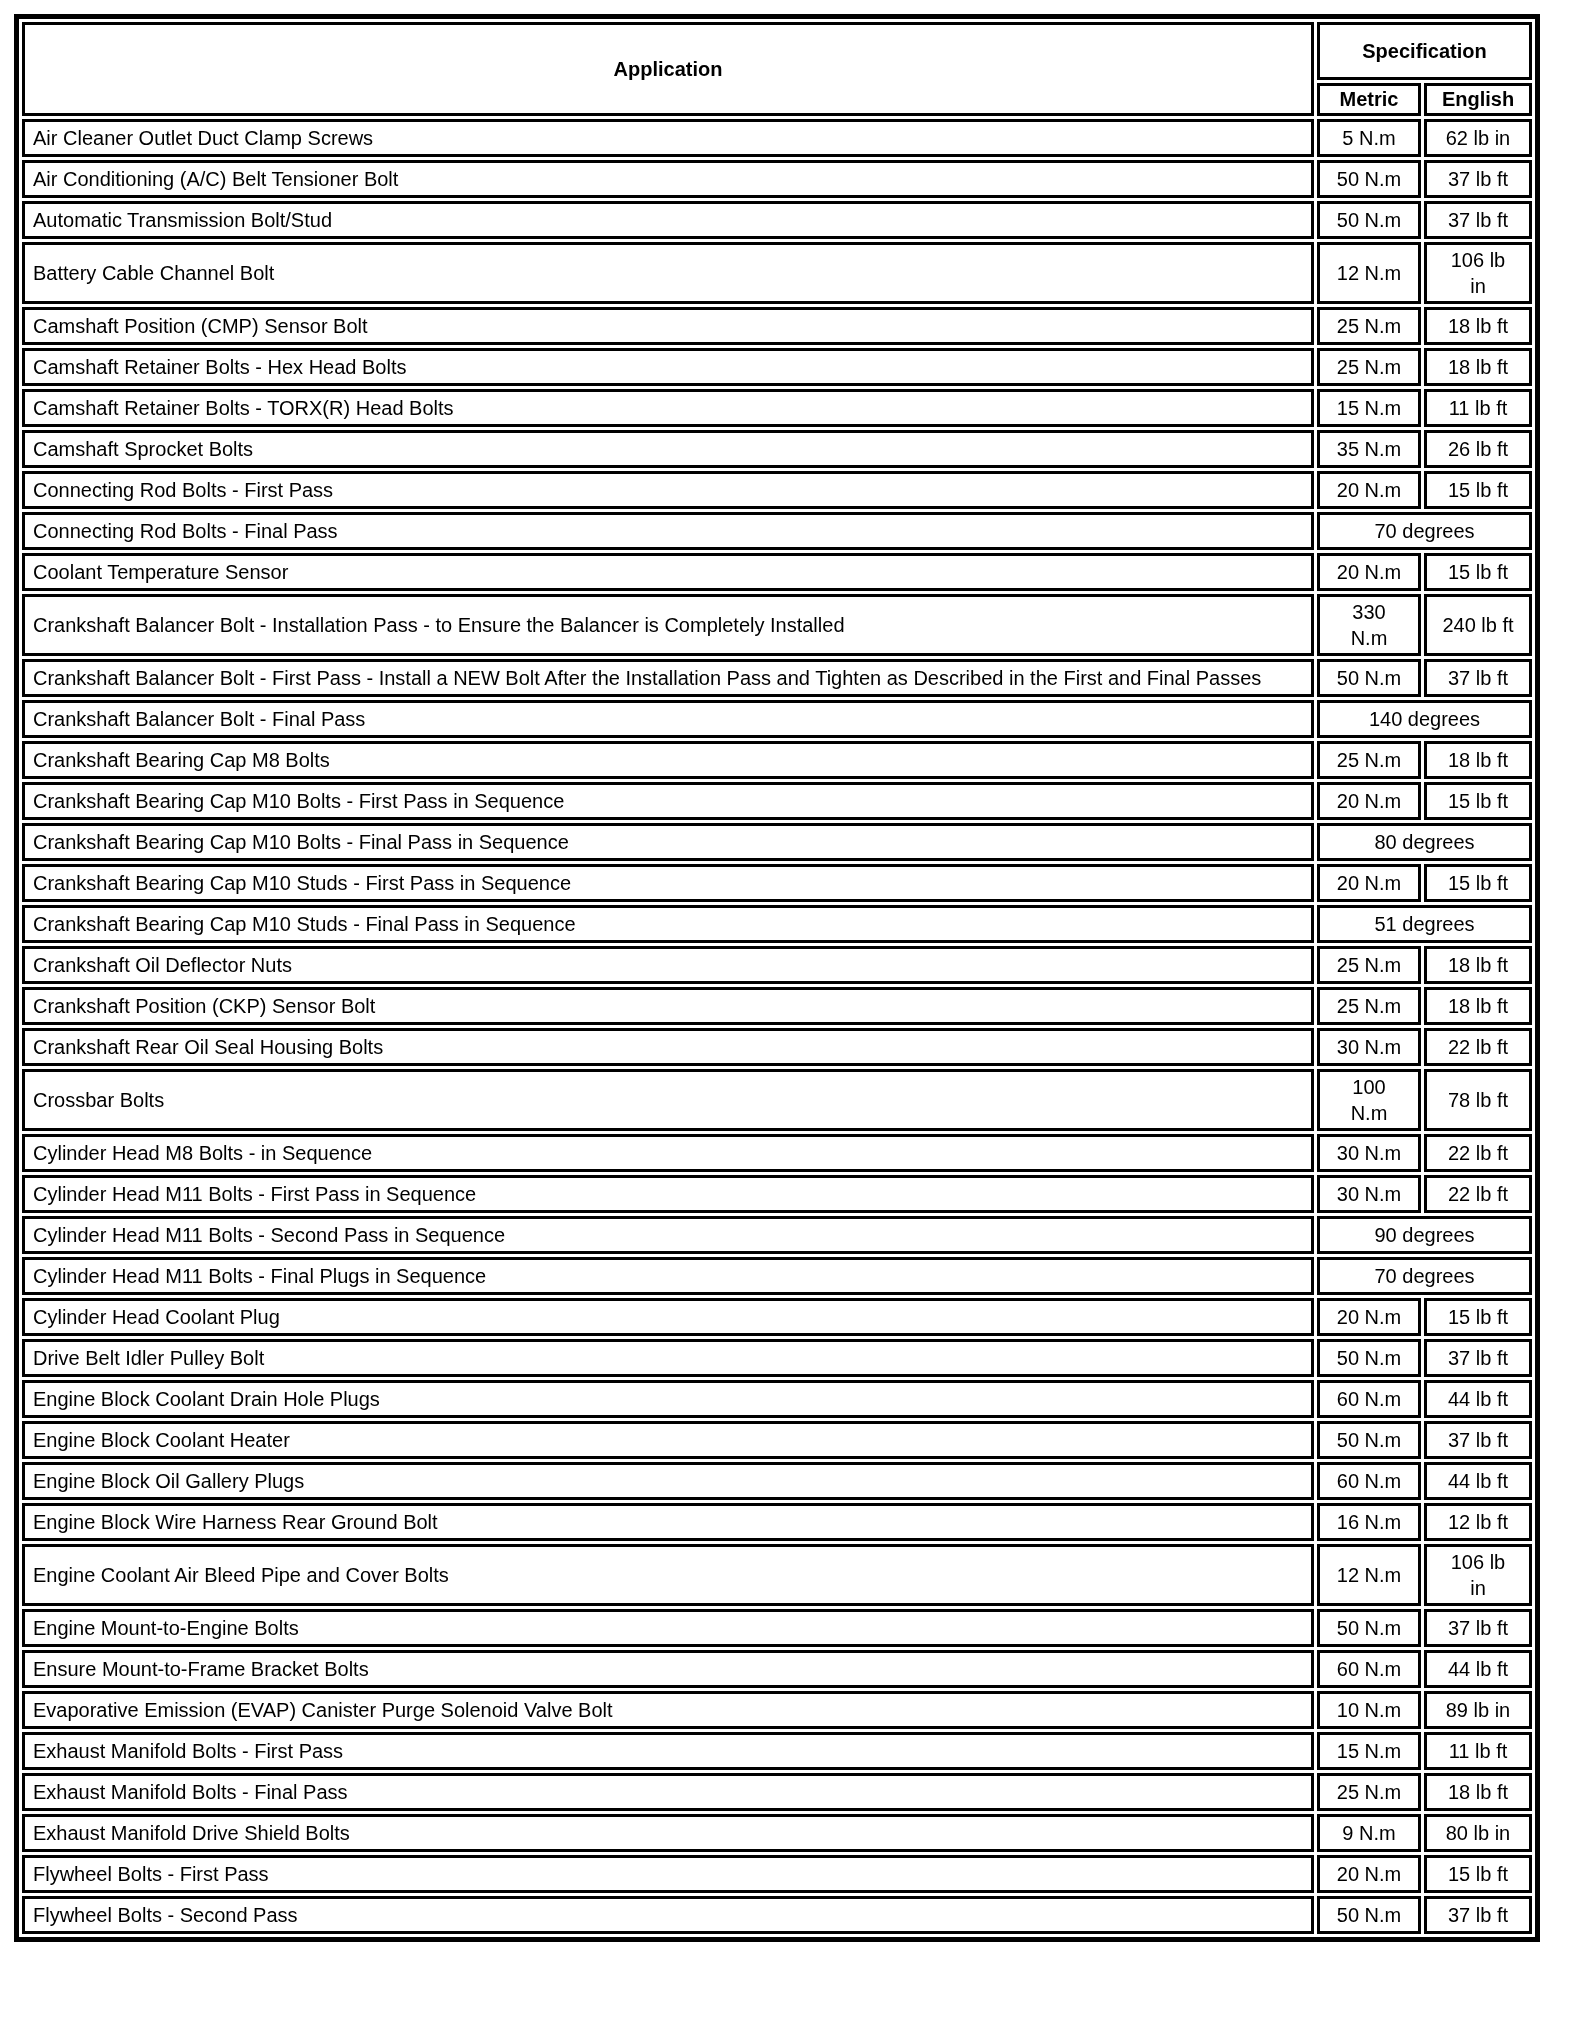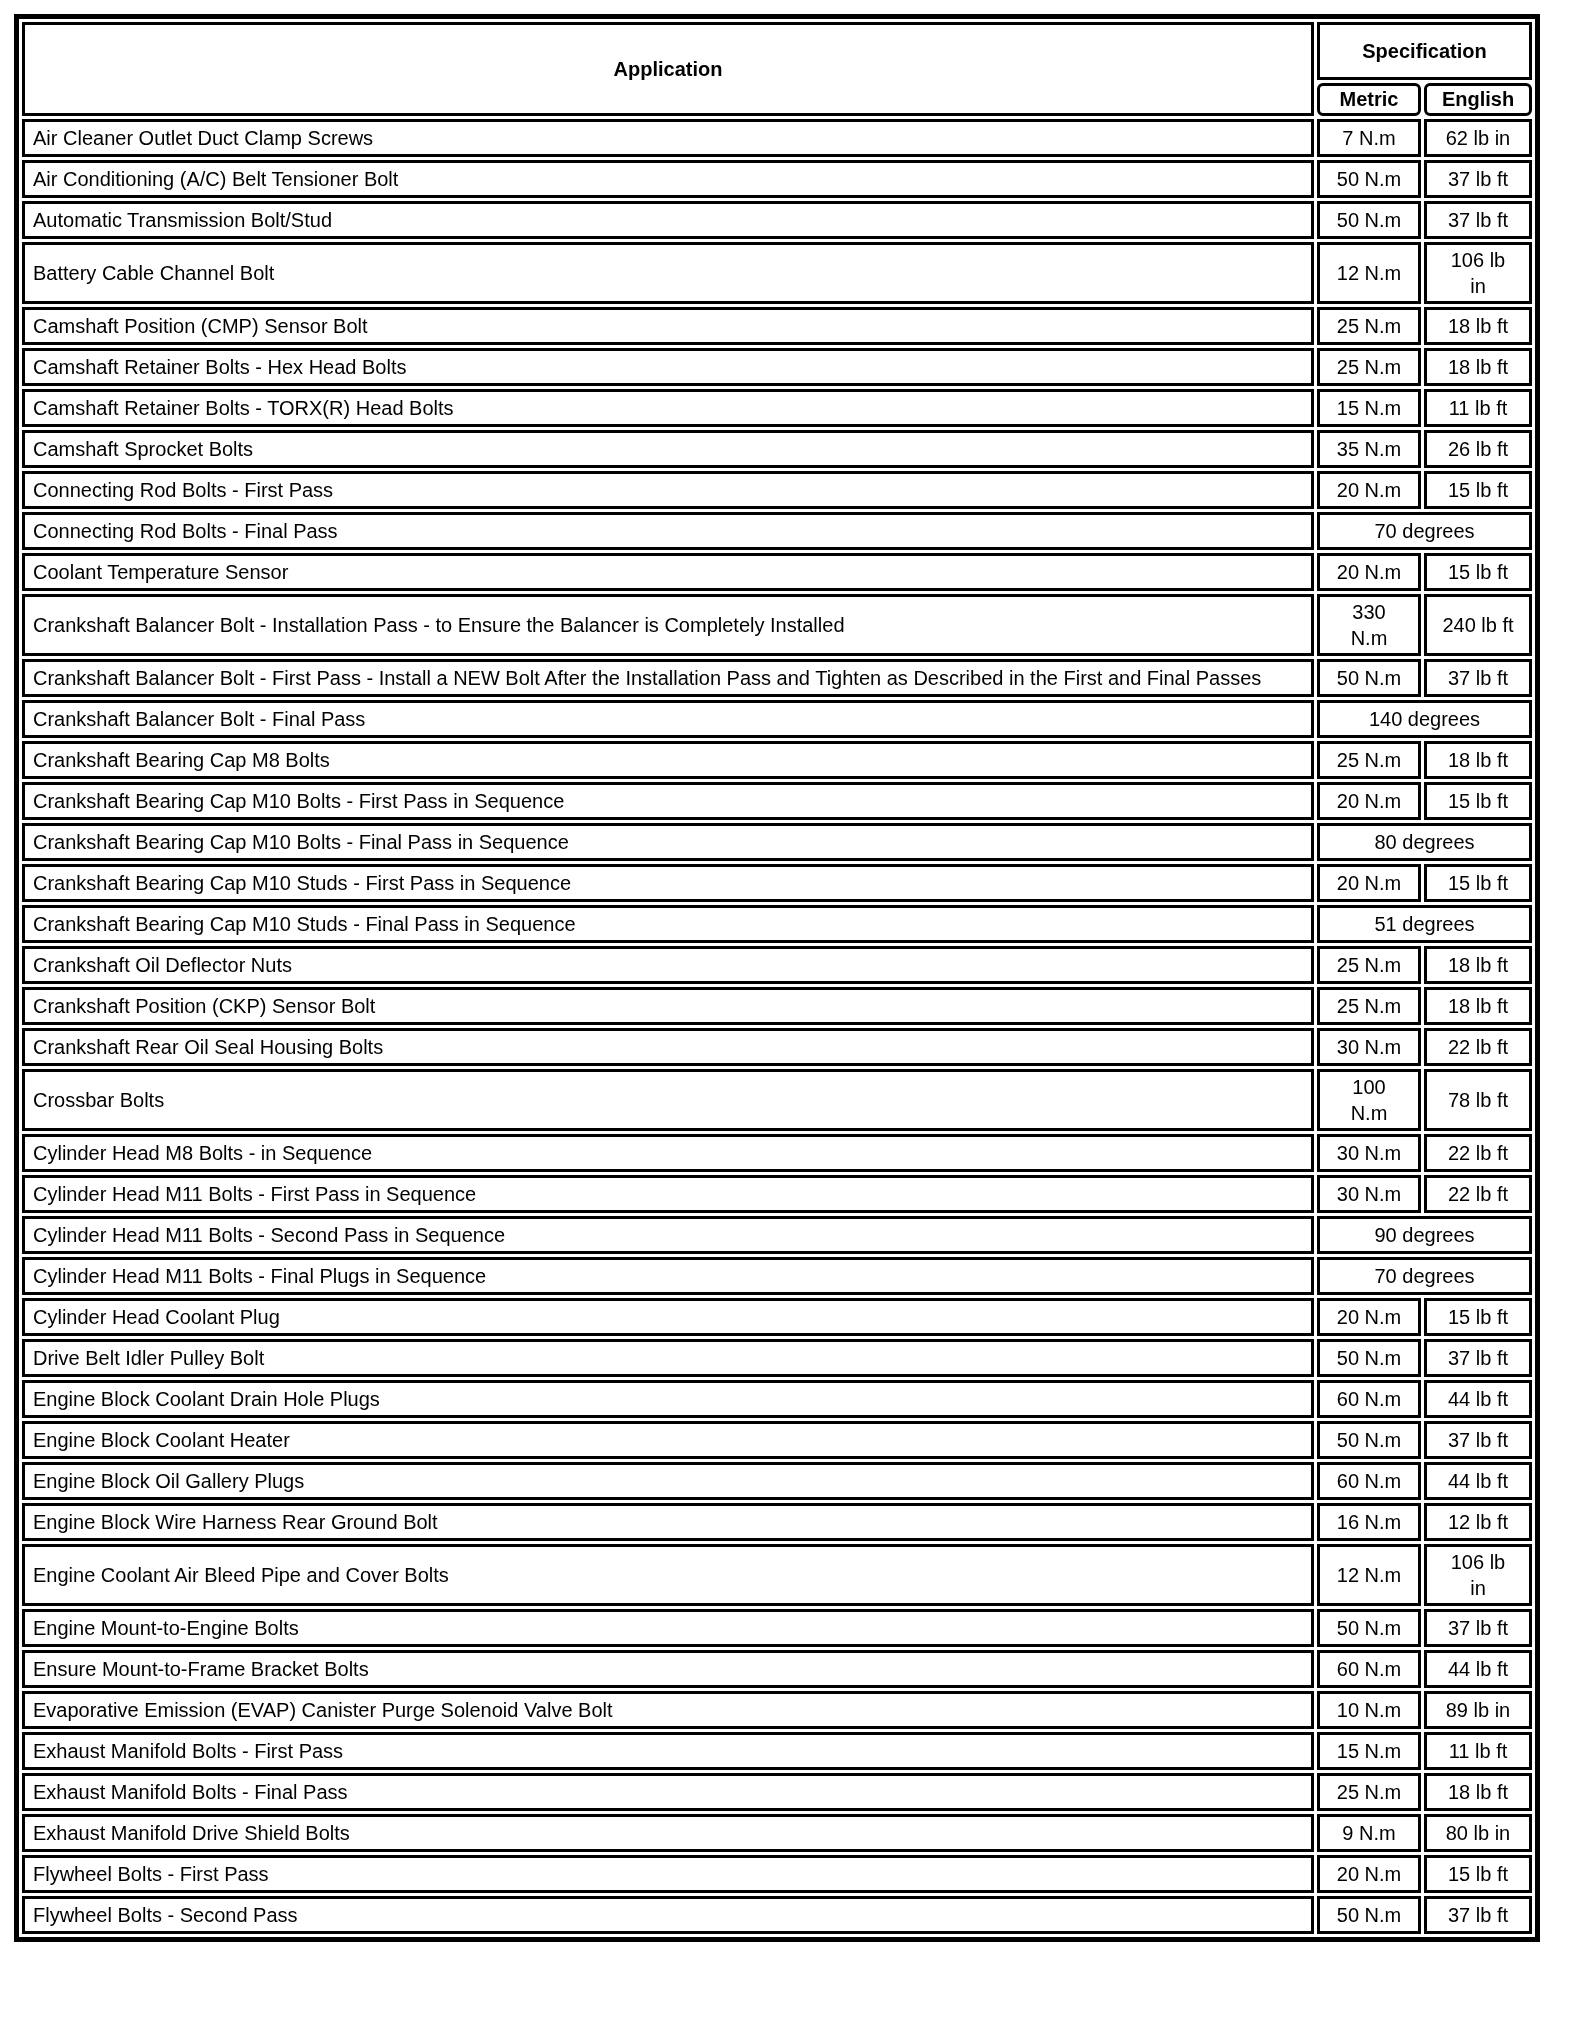--- a/index.html
+++ b/index.html
@@ -26,21 +26,21 @@
     vertical-align: middle;
   }
   th {
     font-size: 20px;
     font-weight: bold;
     text-align: center;
     padding: 2px;
     white-space: nowrap;
   }
   th.h-spec { height: 58px; }
-  th.h-unit { height: 24px; border-radius: 6px; }
+  th.h-unit { height: 24px; }
   td { font-size: 20px; line-height: 26px; }
   td.app { text-align: left; padding: 2px 4px 2px 8px; height: 38px; }
   td.val { text-align: center; padding: 2px 14px; }
 </style>
 </head>
 <body>
 
 <div class="page">
   <table class="spec-table">
     <colgroup>
@@ -54,21 +54,21 @@
         <th colspan="2" class="h-spec">Specification</th>
       </tr>
       <tr>
         <th class="h-unit">Metric</th>
         <th class="h-unit">English</th>
       </tr>
     </thead>
     <tbody>
       <tr>
         <td class="app">Air Cleaner Outlet Duct Clamp Screws</td>
-        <td class="val">7 N.m</td>
+        <td class="val">5 N.m</td>
         <td class="val">62 lb in</td>
       </tr>
       <tr>
         <td class="app">Air Conditioning (A/C) Belt Tensioner Bolt</td>
         <td class="val">50 N.m</td>
         <td class="val">37 lb ft</td>
       </tr>
       <tr>
         <td class="app">Automatic Transmission Bolt/Stud</td>
         <td class="val">50 N.m</td>

